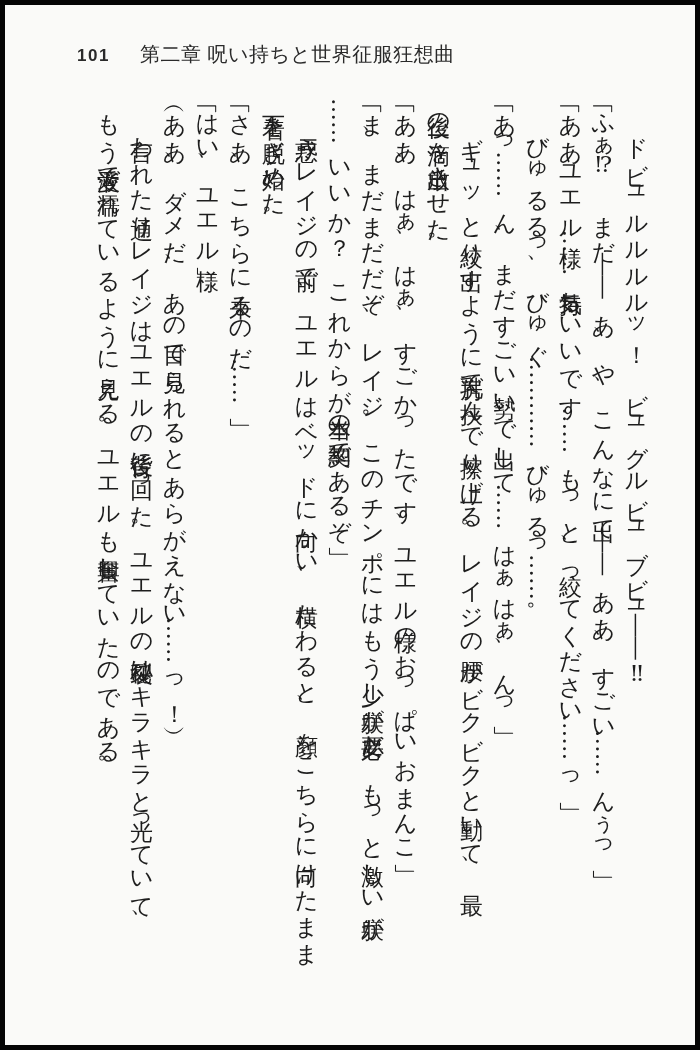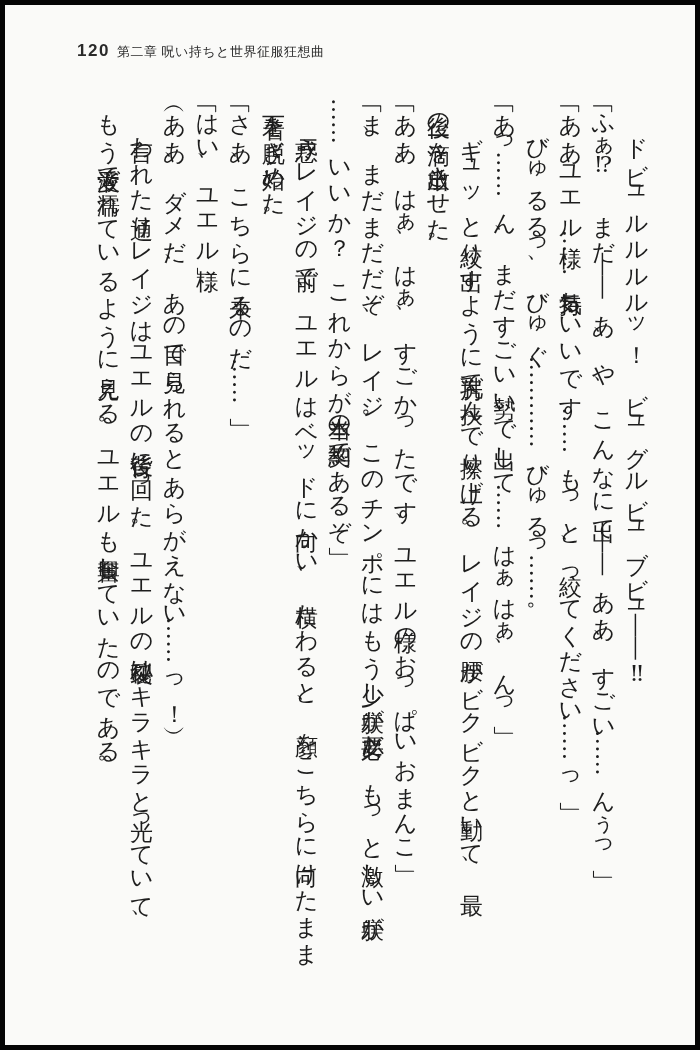--- a/index.html
+++ b/index.html
@@ -25,22 +25,22 @@
     font-family: "Liberation Sans", sans-serif;
     color: #2a2a2a;
     white-space: nowrap;
   }
   .page-num {
     font-size: 17px;
     font-weight: 700;
     letter-spacing: 1.5px;
   }
   .chapter {
-    margin-left: 7px;
-    font-size: 13px;
+    margin-left: 30px;
+    font-size: 20px;
     font-weight: 500;
     letter-spacing: 0.5px;
   }
   .body-text {
     position: absolute;
     top: 93px;
     right: 42px;
     height: 928px;
     writing-mode: vertical-rl;
     text-orientation: mixed;
@@ -58,21 +58,21 @@
   .tline.indent {
     text-indent: 1em;
   }
 </style>
 </head>
 <body>
 
 <div class="page">
 
   <div class="running-head">
-    <span class="page-num">120</span>
+    <span class="page-num">101</span>
     <span class="chapter">第二章 呪い持ちと世界征服狂想曲</span>
   </div>
 
   <div class="body-text">
       <p class="tline indent">ドビュルルルルッ！　ビュグルビュブビュ――‼</p>
       <p class="tline">「ふぁ⁉　まだ――あ、や、こんなに出て――ああ、すごい……んぅっ」</p>
       <p class="tline">「ああユエル様……気持ちいいです……もっと、絞ってください……っ」</p>
       <p class="tline indent">びゅるるっ、びゅぐ…………びゅるっ……。</p>
       <p class="tline">「あっ……ん、まだすごい勢いで出して……はぁはぁ、んっ」</p>
       <p class="tline indent">ギュッと絞り出すように乳房で挟んで擦り上げる。レイジの腰がビクビクと動いて、最</p>

